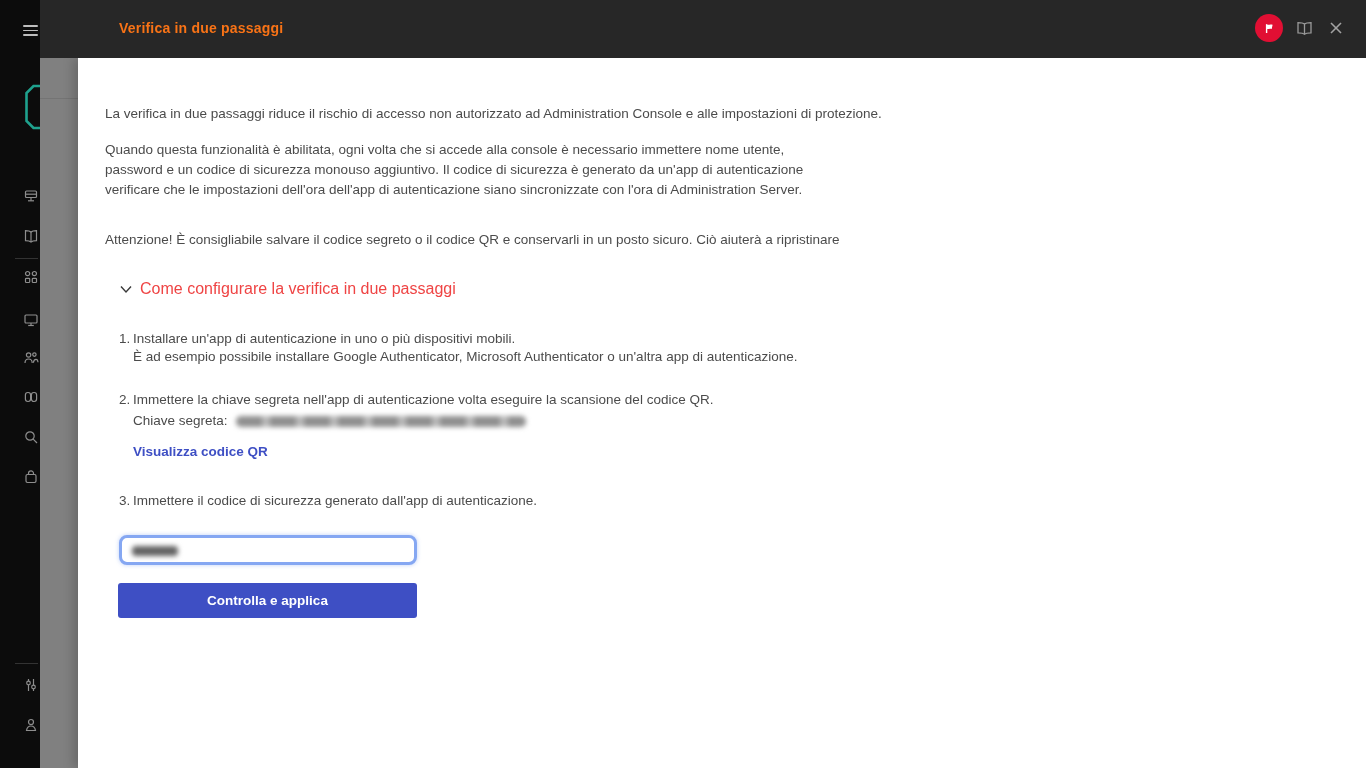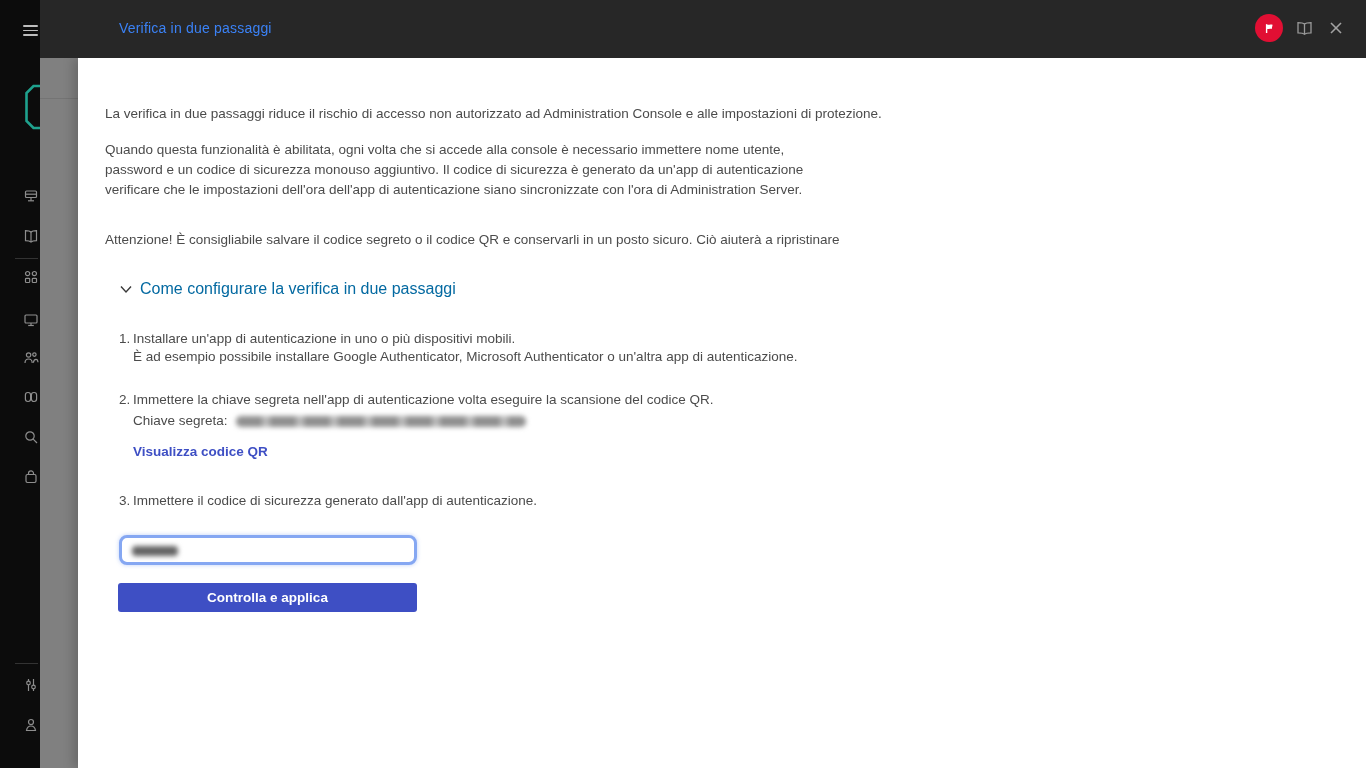--- a/index.html
+++ b/index.html
@@ -16,47 +16,47 @@
   
   .sidebar{position:absolute;left:0;top:0;width:40px;height:768px;background:var(--sidebar-bg);z-index:5;}
   .hamburger{position:absolute;left:23px;top:25px;width:15px;height:11px;cursor:pointer;}
   .hamburger span{display:block;height:1.6px;background:#bdbdbd;margin-bottom:3px;border-radius:1px;}
   .logo-clip{position:absolute;left:0;top:80px;width:40px;height:54px;overflow:hidden;}
   .side-ic{position:absolute;left:23px;width:16px;height:16px;cursor:pointer;}
   .side-ic svg{display:block;width:16px;height:16px;}
   .side-div{position:absolute;left:15px;width:23px;height:1px;background:#333;}
   
   .drawer-header{position:absolute;left:40px;top:0;right:0;height:58px;background:var(--header-bg);z-index:4;}
-  .drawer-title{position:absolute;left:79px;top:20px;font-size:14px;font-weight:400;color:#3b82f6;letter-spacing:.2px;}
+  .drawer-title{position:absolute;left:79px;top:20px;font-size:14px;font-weight:700;color:#f97316;letter-spacing:.2px;}
   .hdr-btn{position:absolute;top:14px;width:28px;height:28px;display:flex;align-items:center;justify-content:center;cursor:pointer;}
   .flag-btn{right:83px;border-radius:50%;background:var(--badge);}
   .book-btn{right:48px;}
   .close-btn{right:16px;}
   
   .dim-strip{position:absolute;left:40px;top:58px;width:38px;height:710px;background:var(--dim);z-index:1;}
   .dim-strip::after{content:"";position:absolute;left:0;top:40px;width:100%;height:1px;background:#747474;}
   
   .panel{position:absolute;left:78px;top:58px;width:1288px;height:710px;background:#fff;z-index:3;box-shadow:-5px 0 10px rgba(0,0,0,.18);}
   .t{font-size:13.5px;line-height:20px;color:var(--text);white-space:nowrap;}
   .para{position:absolute;left:27px;}
   .expander{position:absolute;left:41px;top:222px;display:flex;align-items:center;cursor:pointer;}
   .expander .chev{width:14px;height:14px;margin-right:7px;}
-  .expander .label{font-size:16px;color:#0369a1;}
+  .expander .label{font-size:16px;color:#ef4444;}
   .step{position:absolute;left:41px;}
   .step .row{display:flex;font-size:13.5px;line-height:18px;}
   .step .num{width:14px;flex:0 0 14px;}
   .step .sub{margin-left:14px;font-size:13.5px;line-height:18px;text-align:right;}
   .secret-row{display:flex;align-items:center;margin-left:14px;margin-top:3px;font-size:13.5px;line-height:18px;}
   .blurbar{height:11px;border-radius:5px;margin-left:8px;filter:blur(2.5px);
     background:repeating-linear-gradient(90deg,#8f8f8f 0 26px,#b9b9b9 26px 34px);}
   .qr-link{position:absolute;left:55px;top:386px;font-size:13.5px;font-weight:700;color:var(--accent);cursor:pointer;}
   .code-input{position:absolute;left:41px;top:477px;width:298px;height:30px;background:#fff;
     border:3px solid #85a7f2;border-radius:8px;box-shadow:0 0 4px rgba(110,150,240,.45);cursor:text;}
   .code-blur{position:absolute;left:10px;top:8px;width:46px;height:10px;border-radius:4px;background:#636363;filter:blur(2.5px);}
-  .apply-btn{position:absolute;left:40px;top:525px;width:299px;height:29px;background:var(--accent);
+  .apply-btn{position:absolute;left:40px;top:525px;width:299px;height:35px;background:var(--accent);
     border:none;border-radius:3px;color:#fff;font-size:13.5px;font-weight:600;font-family:inherit;cursor:pointer;}
 </style>
 </head>
 <body>
 
 <div class="sidebar">
   <div class="hamburger">
     <span></span>
       <span></span>
       <span style="margin-bottom:0"></span>

